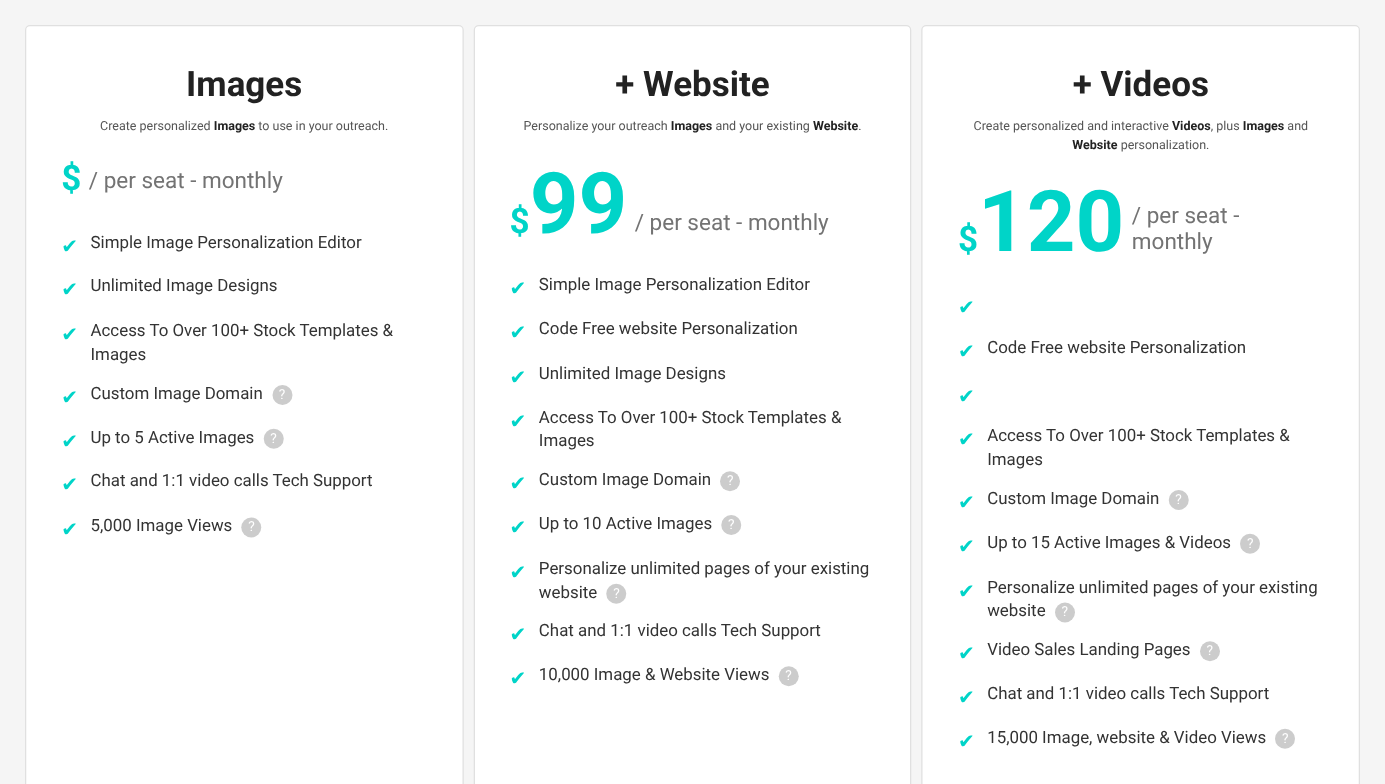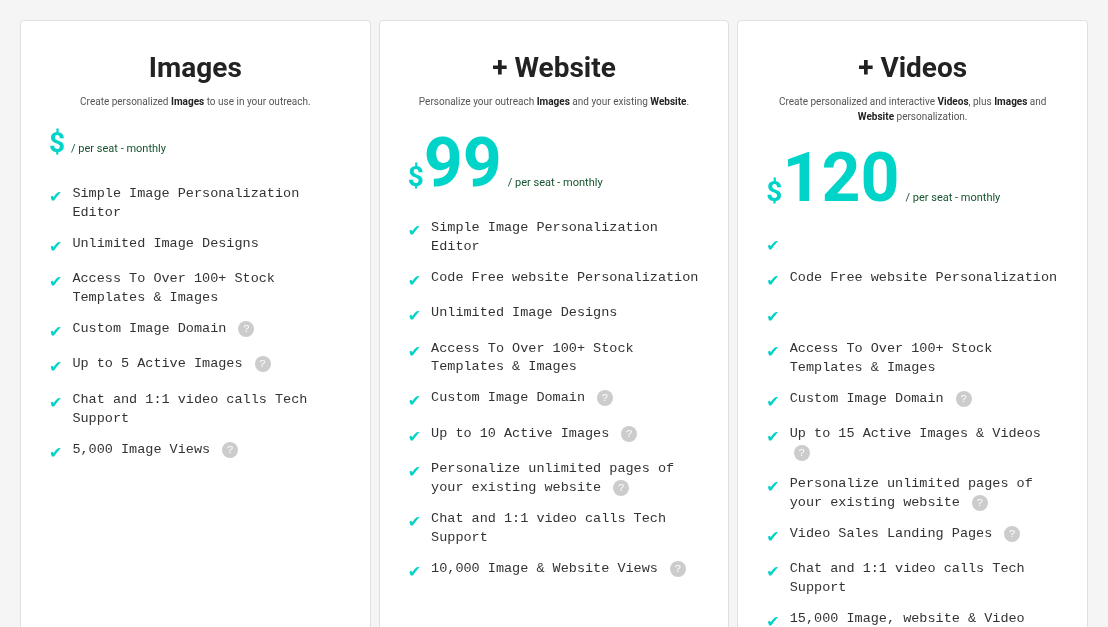--- a/index.html
+++ b/index.html
@@ -58,25 +58,24 @@
       line-height: 1;
       margin-bottom: 6px;
     }
     .price-amount {
       font-size: 68px;
       font-weight: 700;
       color: #00d4c8;
       line-height: 1;
     }
     .price-per {
-      font-size: 11px;
-      color: #14532d;
+      font-size: 18px;
+      color: #737373;
       margin-left: 6px;
       margin-bottom: 8px;
-      text-align: right;
     }
     .features-list {
       list-style: none;
       padding: 0;
     }
     .features-list li {
       display: flex;
       align-items: flex-start;
       margin-bottom: 12px;
       font-size: 13.5px;
@@ -99,21 +98,20 @@
       border-radius: 50%;
       font-size: 11px;
       text-align: center;
       line-height: 16px;
       margin-left: 4px;
       cursor: pointer;
       flex-shrink: 0;
     }
     .feature-text {
       flex: 1;
-      font-family: Liberation Mono, monospace;
     }
   </style>
 </head>
 <body>
 
 <div class="pricing-container">
 <div class="pricing-card">
       <div class="card-title">Images</div>
       <div class="card-description">Create personalized <strong>Images</strong> to use in your outreach.</div>
       <div class="price-row">

